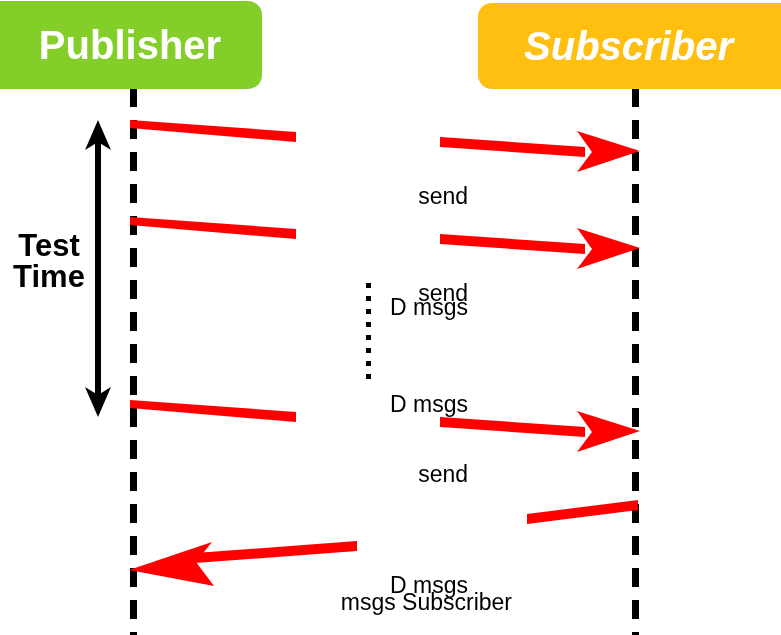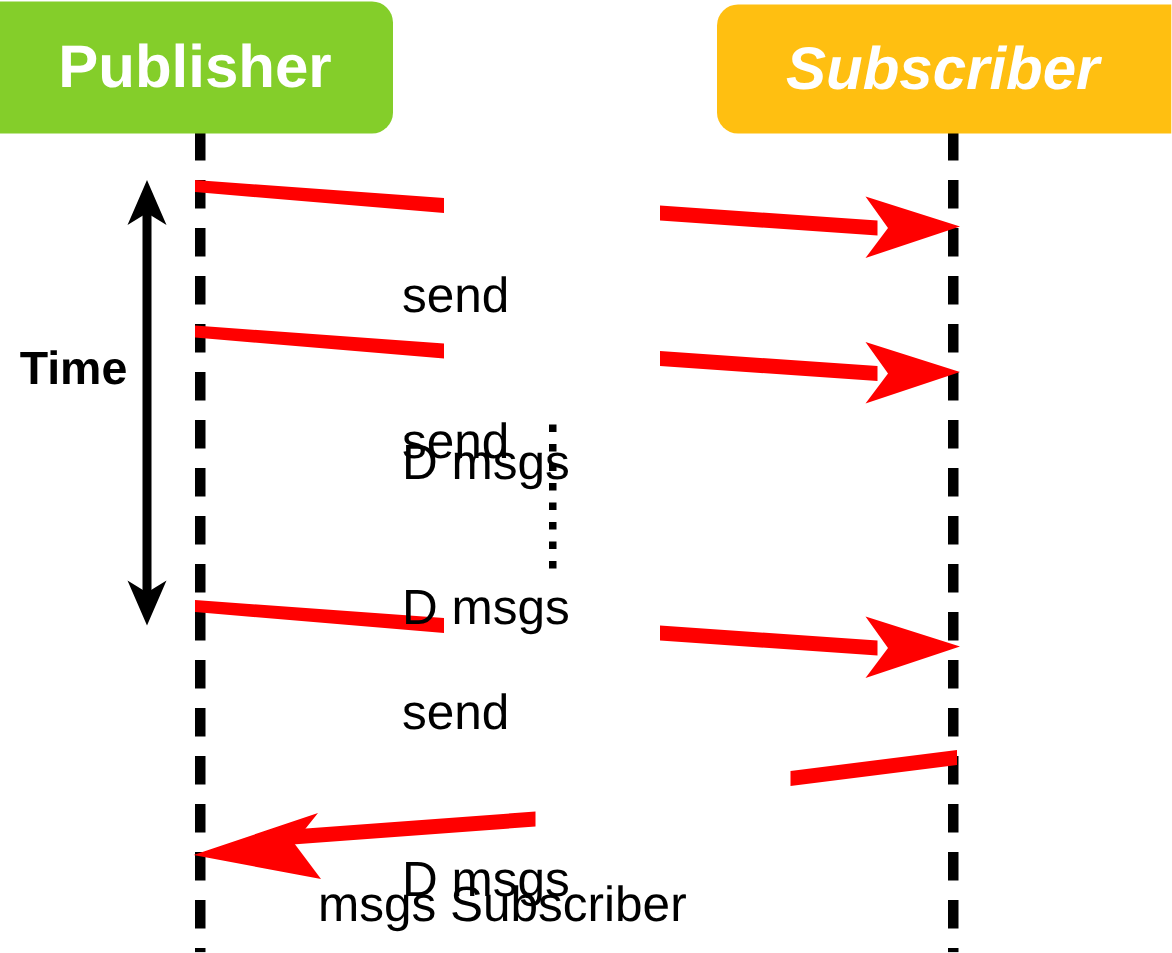--- a/index.html
+++ b/index.html
@@ -56,23 +56,23 @@
   .box-label {
     padding-left: 12px;
   }
   #subscriber-box .box-label {
     padding-left: 0;
     padding-right: 16px;
     font-style: italic;
   }
   .msg-text {
     position: absolute;
-    text-align: left;
+    text-align: right;
     font-family: "Liberation Sans", sans-serif;
-    font-size: 33px;
+    font-size: 23px;
     line-height: 37px;
     color: #000000;
     white-space: pre;
     user-select: none;
   }
   .msg-line {
     display: block;
   }
   #test-time-label {
     position: absolute;
@@ -143,20 +143,21 @@
 
   <div id="publisher-box" class="participant-box">
     <span class="box-label">Publisher</span>
   </div>
 
   <div id="subscriber-box" class="participant-box">
     <span class="box-label">Subscriber</span>
   </div>
 
   <div id="test-time-label">
+    <span class="msg-line">Test</span>
     <span class="msg-line">Time</span>
   </div>
 
   <div id="msg-text-1" class="msg-text">
     <span class="msg-line">send</span>
     <span class="msg-line">D msgs</span>
   </div>
 
   <div id="msg-text-2" class="msg-text">
     <span class="msg-line">send</span>

